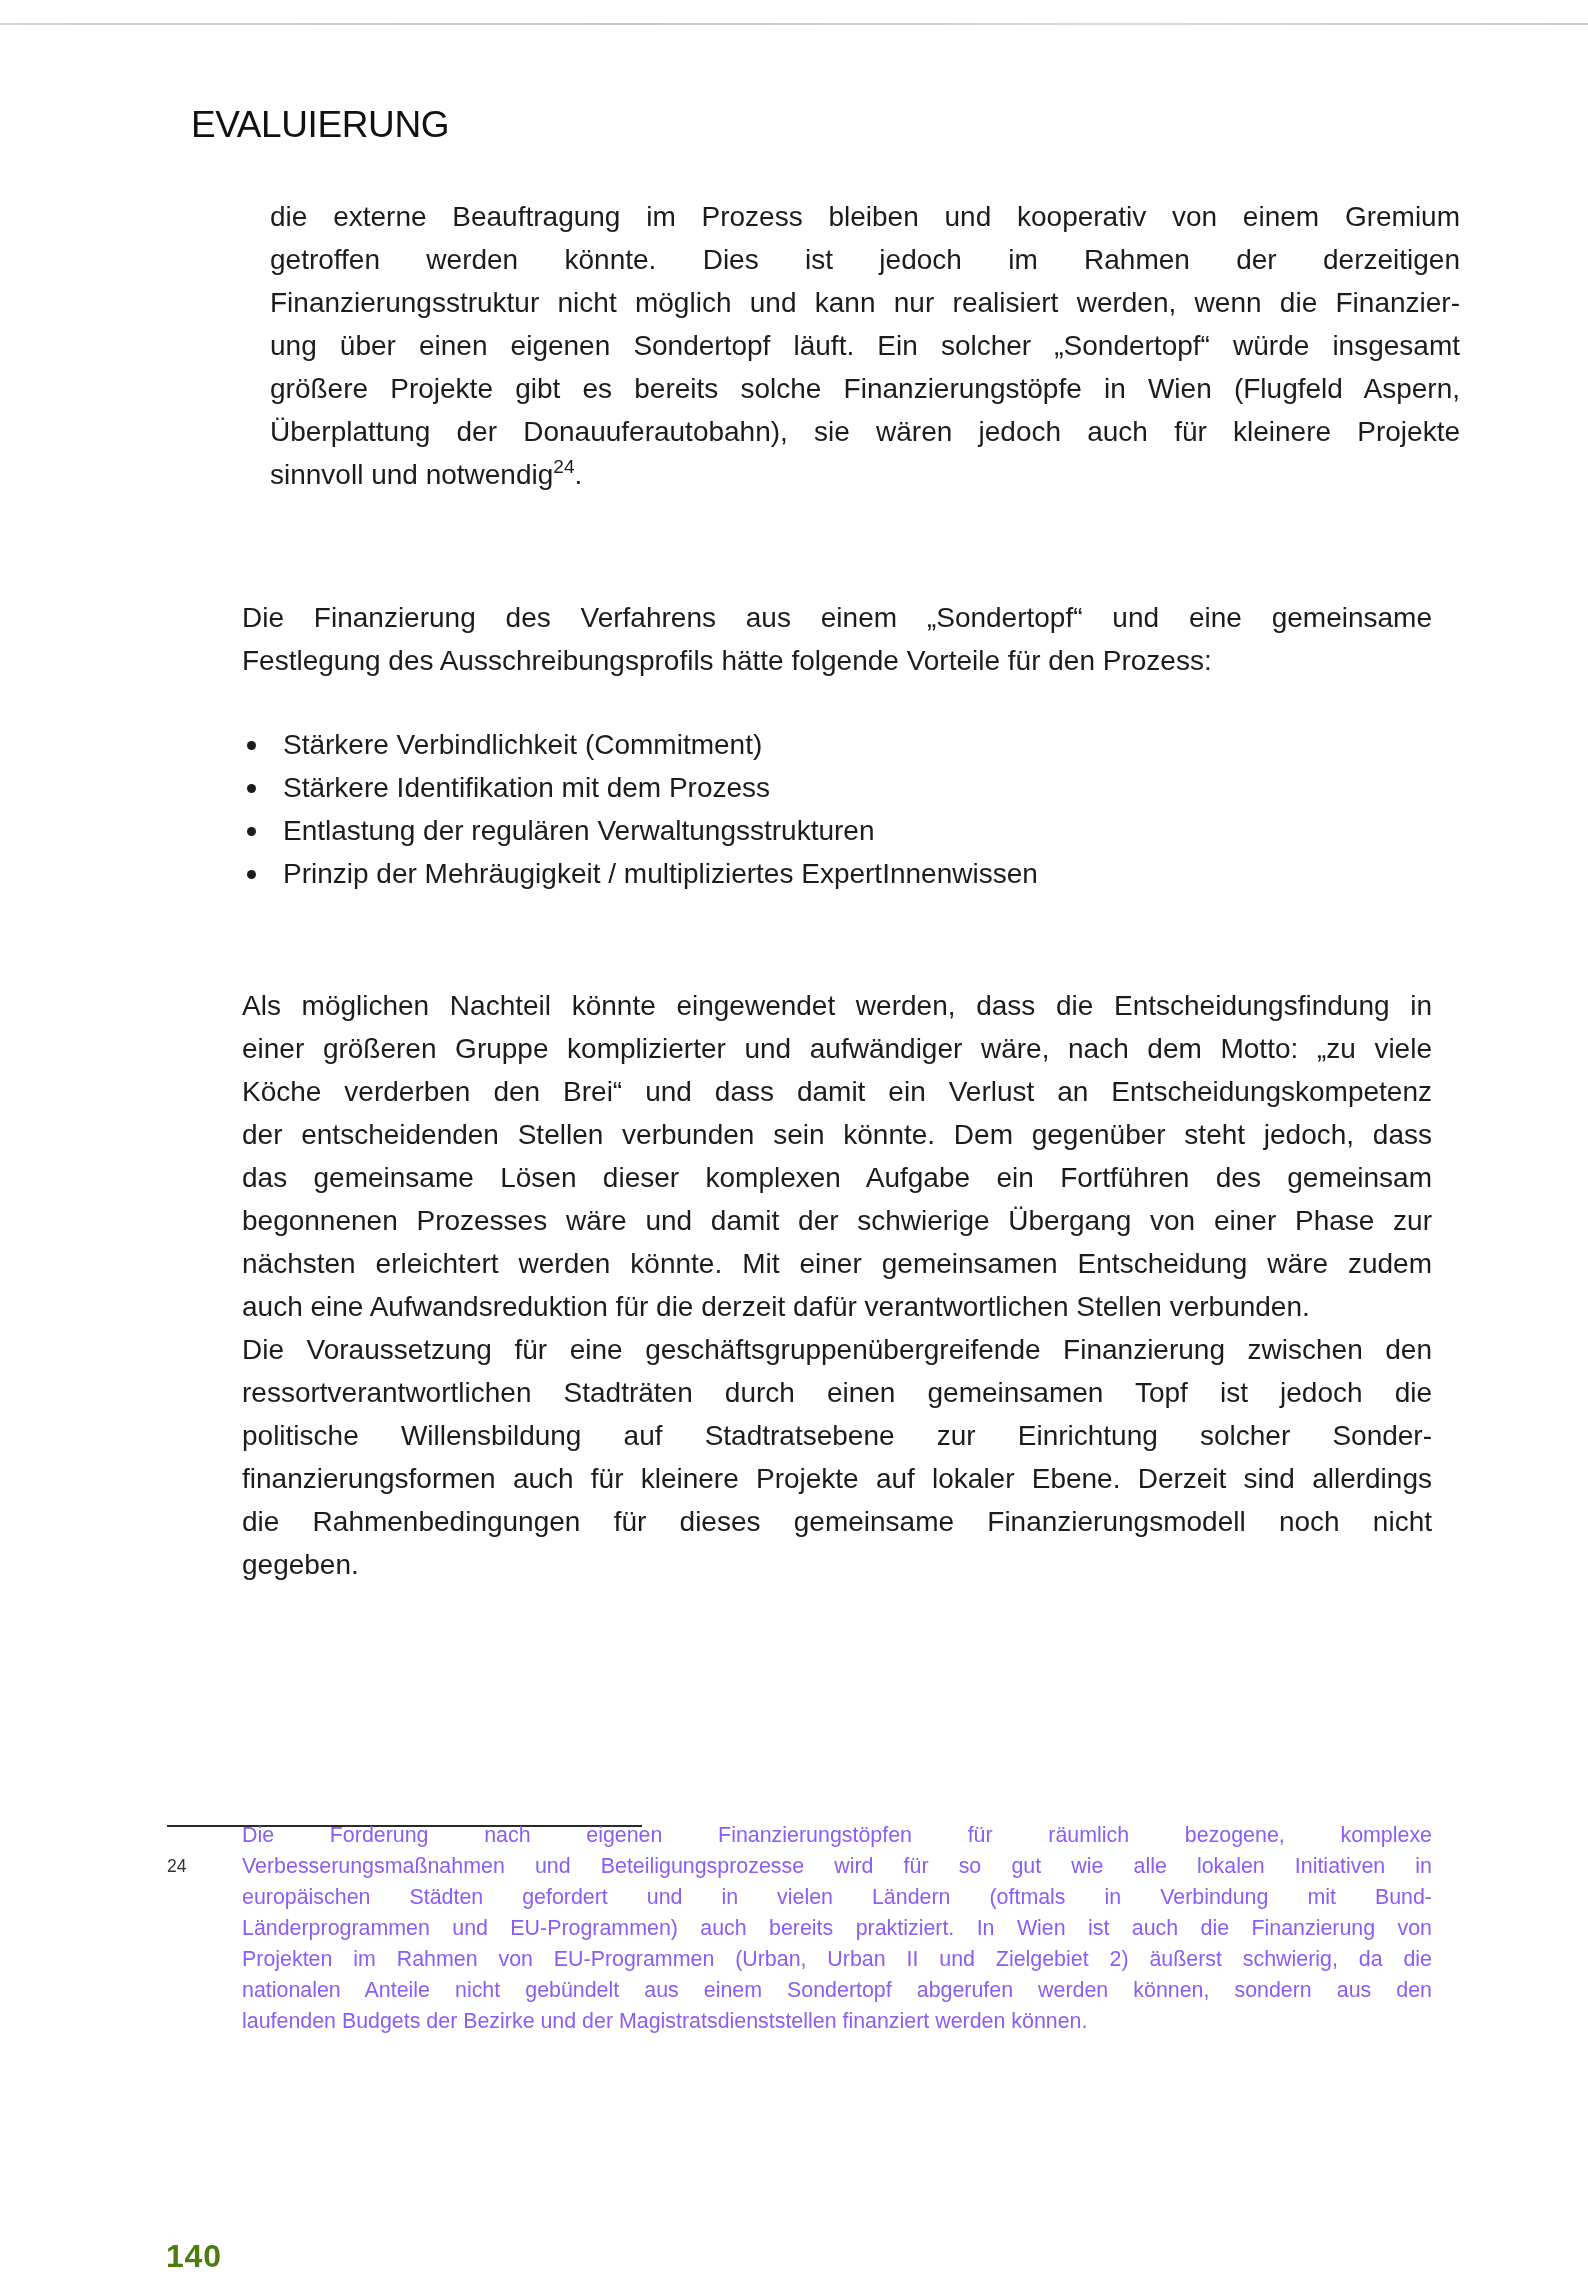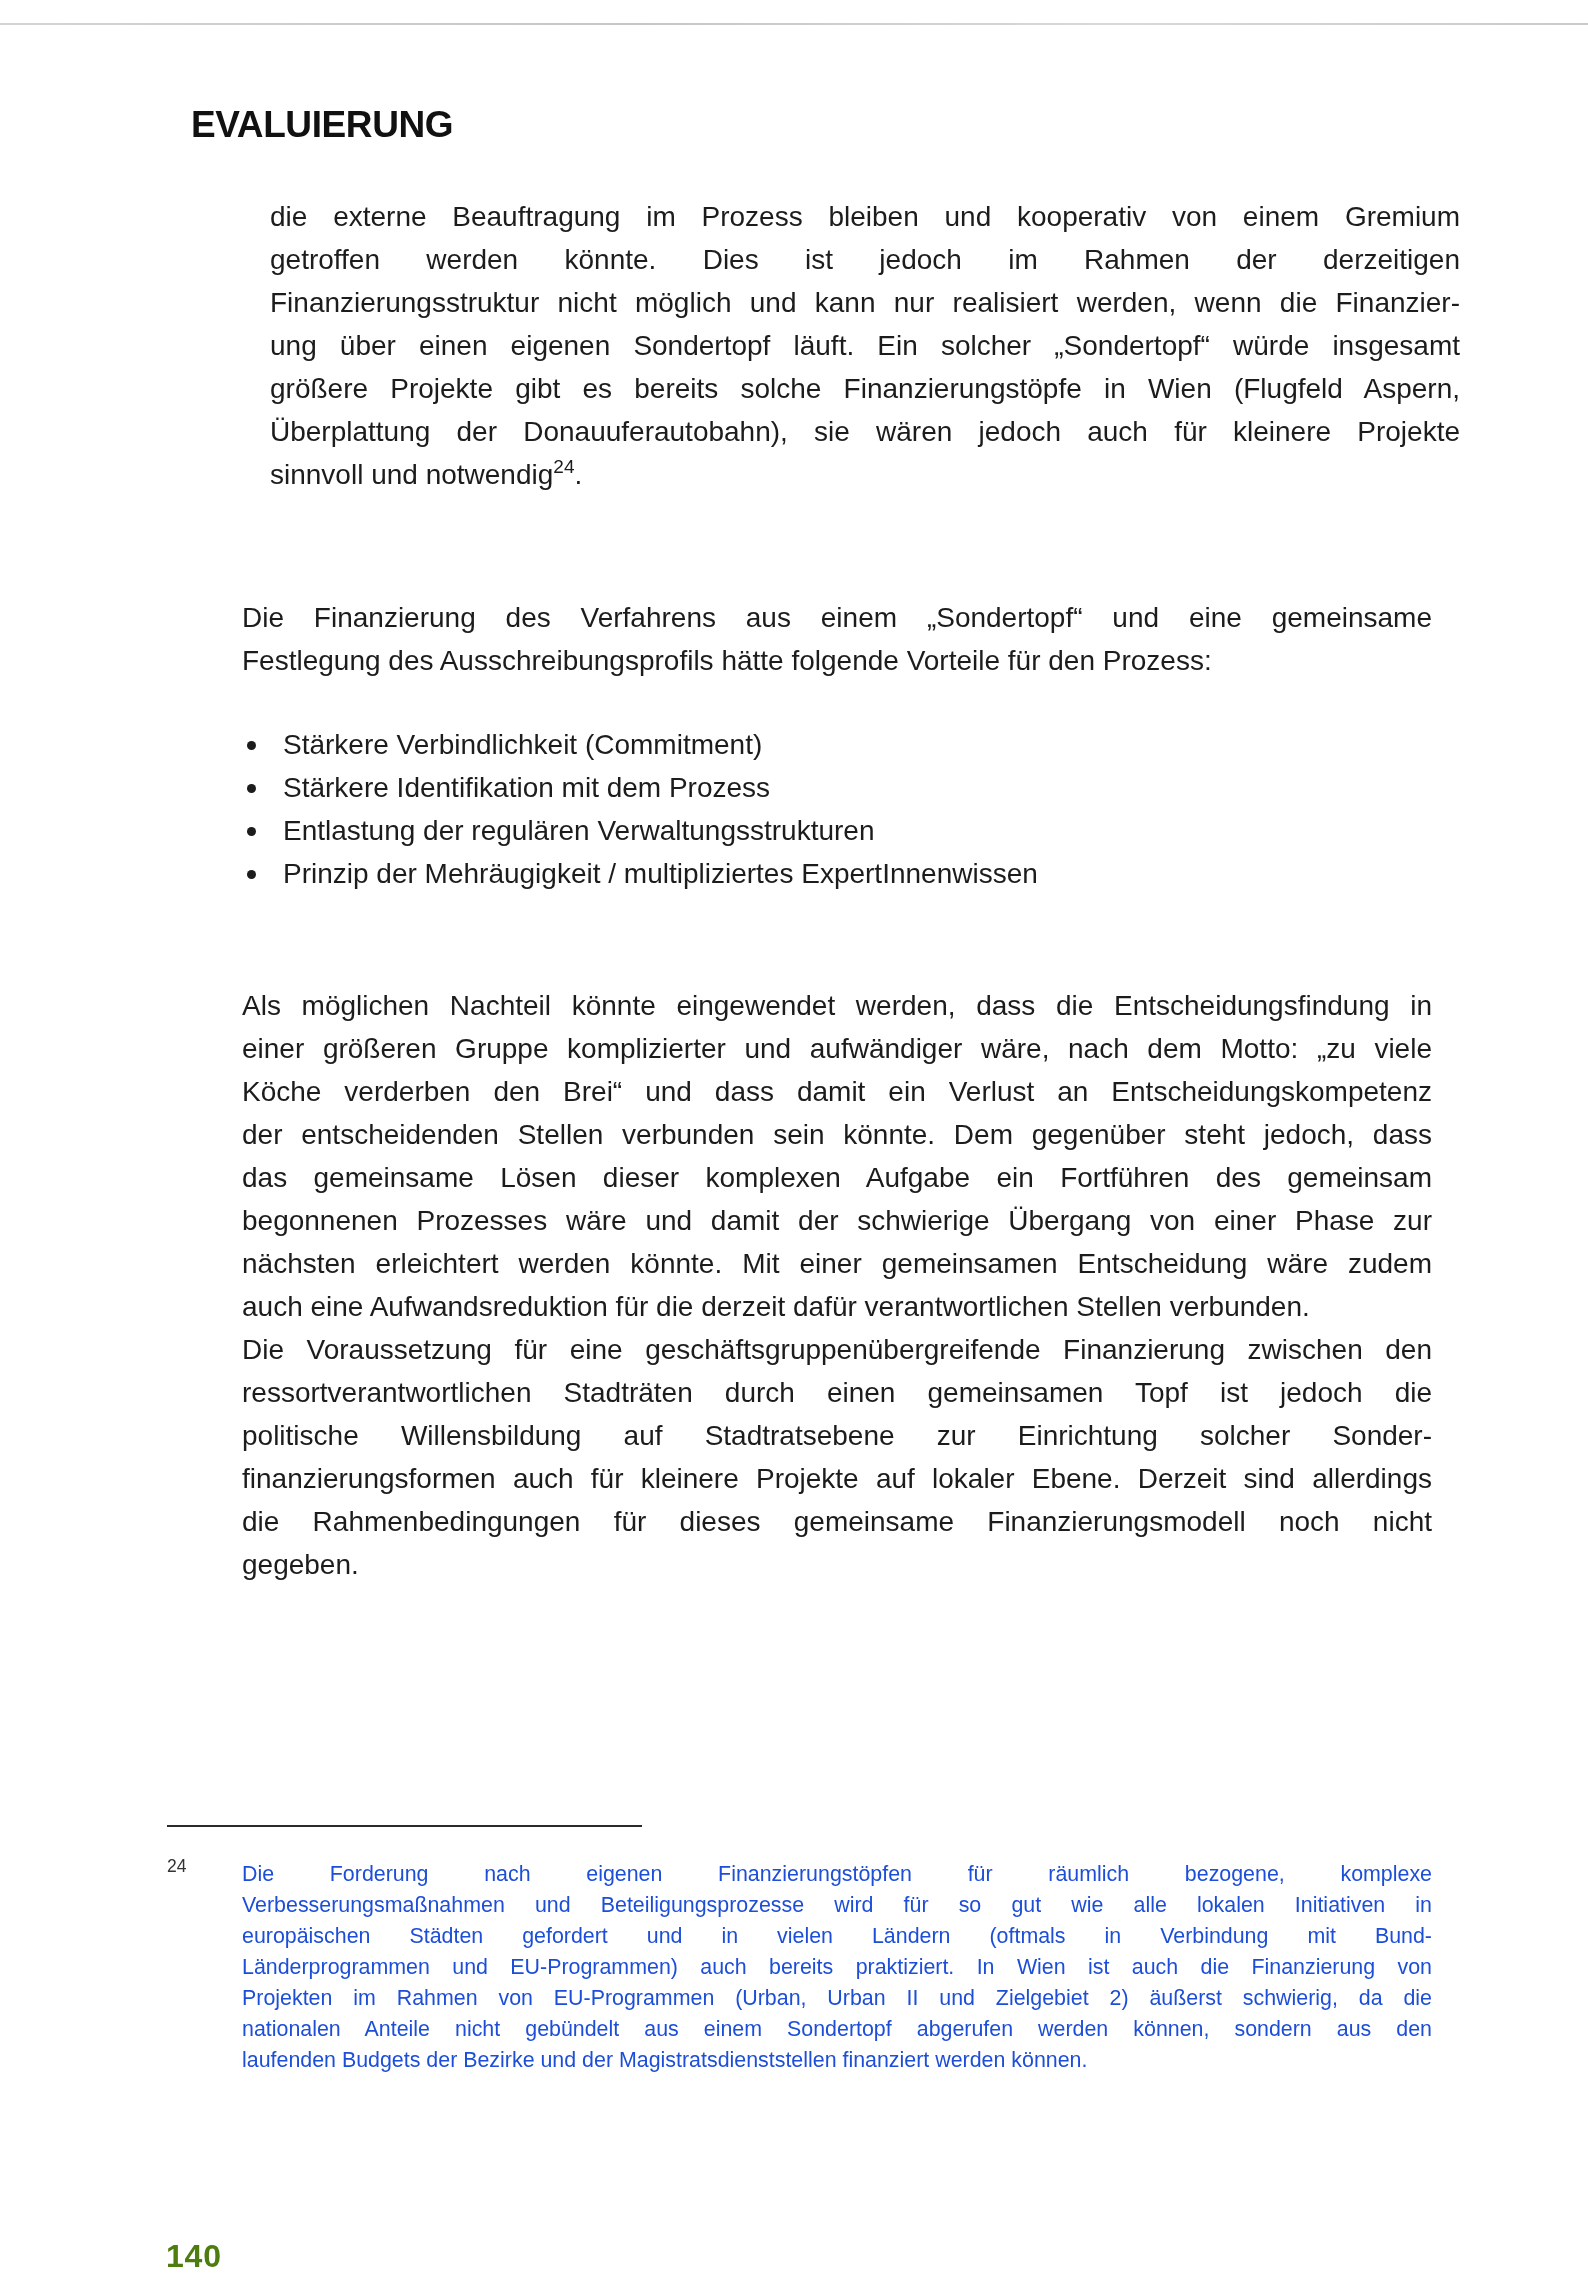--- a/index.html
+++ b/index.html
@@ -1,32 +1,32 @@
 <!DOCTYPE html>
 <html style="font-size:12.7px"><head>
 <meta charset="utf-8">
 <style>
   html, body { margin:0; padding:0; background:#ffffff; }
   body { width:1589px; height:2295px; position:relative; overflow:hidden;
          font-family:"Liberation Sans", sans-serif; color:#1c1c1c; }
   .scanline { position:absolute; left:0; top:23px; width:1589px; height:1.6px;
               background:linear-gradient(90deg,#c9c9c9,#b8b8b8 40%,#cfcfcf 70%,#bdbdbd); opacity:.8; }
-  .section-title { position:absolute; left:191px; top:106px; font-size:37px; font-weight:bold;
+  .section-title { position:absolute; left:191px; top:106px; font-size:37px; font-weight:normal;
                    letter-spacing:-0.4px; color:#111; line-height:1; }
   .para { position:absolute; left:242px; width:1190px; font-size:28px; }
   .line { display:block; height:43px; line-height:43px; white-space:nowrap;
           text-align:justify; text-align-last:justify; }
   .line.last { text-align-last:left; }
   sup.fnref { font-size:19px; vertical-align:11px; line-height:0; }
   .bullets { position:absolute; left:242px; width:1112px; font-size:28px; margin:0; padding:0; list-style:none; }
   .bullets li { position:relative; height:43px; line-height:43px; padding-left:41px; white-space:nowrap; }
   .bullet-dot { position:absolute; left:4.8px; top:17.5px; width:9.5px; height:9.5px; border-radius:50%; background:#1c1c1c; }
   .fn-rule { position:absolute; left:167px; top:1825px; width:475px; height:2.4px; background:#2a2a2a; }
   .fn-num { position:absolute; left:167px; top:1856px; font-size:17.5px; color:#333; }
-  .footnote { position:absolute; left:242px; top:1859px; width:1190px; font-size:21.4px; color:#1d4ed8; }
+  .footnote { position:absolute; left:242px; top:1820px; width:1190px; font-size:21.4px; color:#8b5cf6; }
   .footnote .line { height:31px; line-height:31px; }
   .page-number { position:absolute; left:166px; top:2238px; font-size:32px; font-weight:bold; color:#4d7c0f; letter-spacing:0.8px; }
 </style>
 </head>
 <body>
 
 <div class="scanline"></div>
 
 <div class="section-title">EVALUIERUNG</div>
 

